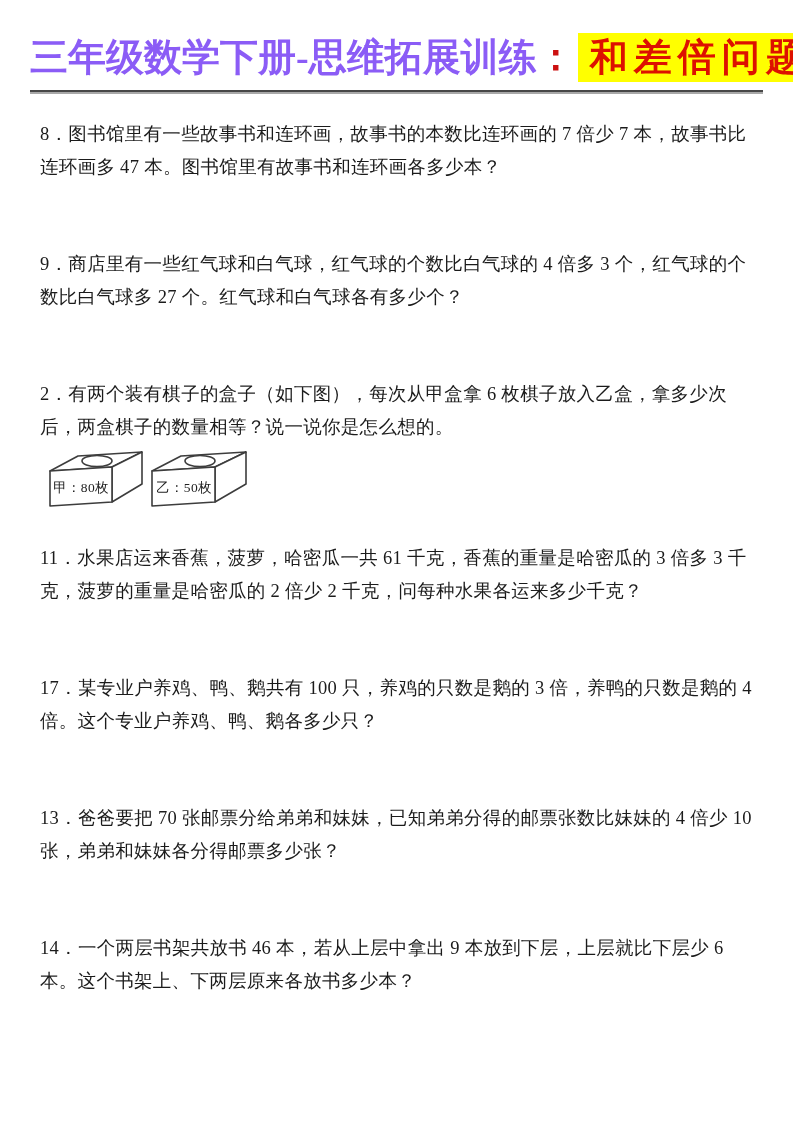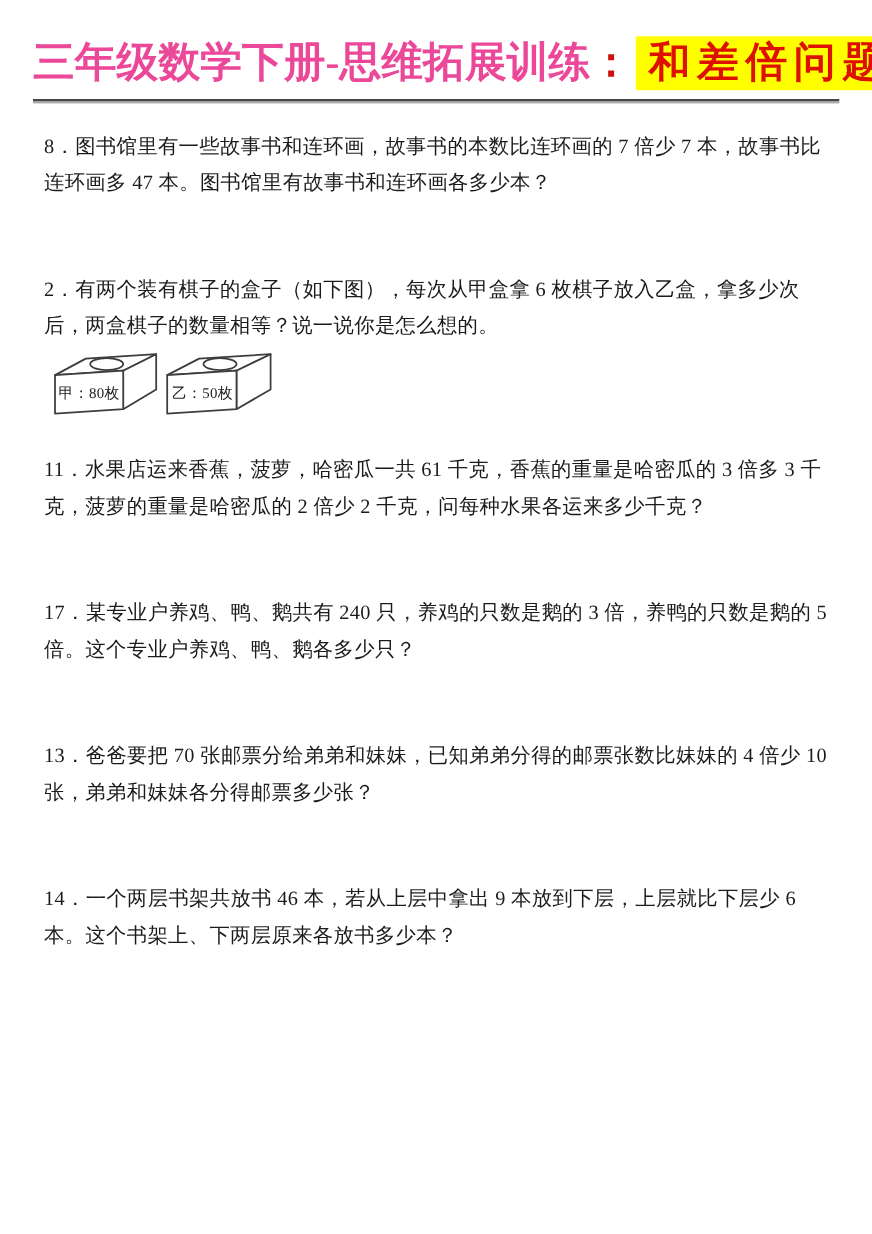--- a/index.html
+++ b/index.html
@@ -9,21 +9,21 @@
     color:#1b1b1b;
   }
   .page{position:relative;width:793px;height:1122px;overflow:hidden;background:#fff;}
 
   
   .header{margin:32px 0 0 30px;}
   .title{
     margin:0;font-size:38px;font-weight:700;line-height:50px;
     white-space:nowrap;letter-spacing:0;color:#141414;
   }
-  .t-main{color:#ec4899;}
+  .t-main{color:#8b5cf6;}
   .t-colon{color:#cc1111;}
   .t-hl{
     background:#ffff00;color:#dd1100;
     padding:3px 8px 4px 12px;margin-left:3px;
     letter-spacing:6px;font-weight:700;
   }
   .rule{
     margin-top:8px;width:733px;height:2px;background:#474747;
     box-shadow:0 2px 0 #a8a8a8;
   }
@@ -55,20 +55,21 @@
 
   <header class="header">
     <h1 class="title"><span class="t-main">三年级数学下册-思维拓展训练</span><span class="t-colon">：</span><span class="t-hl">和差倍问题</span></h1>
     <div class="rule"></div>
   </header>
 
   <main class="problems">
 
     <p class="problem"><span class="pnum">8．</span><span class="ptext">图书馆里有一些故事书和连环画，故事书的本数比连环画的 7 倍少 7 本，故事书比连环画多 47 本。图书馆里有故事书和连环画各多少本？</span></p>
 
+    <p class="problem"><span class="pnum">9．</span><span class="ptext">商店里有一些红气球和白气球，红气球的个数比白气球的 4 倍多 3 个，红气球的个数比白气球多 27 个。红气球和白气球各有多少个？</span></p>
 
     <div class="problem-block">
       <p class="problem"><span class="pnum">2．</span><span class="ptext">有两个装有棋子的盒子（如下图），每次从甲盒拿 6 枚棋子放入乙盒，拿多少次后，两盒棋子的数量相等？说一说你是怎么想的。</span></p>
       <div class="figure">
         <svg class="chess-box" width="100" height="64" viewBox="0 0 100 64">
           <polygon class="face" points="4,23 66,19 96,4 32,8"></polygon>
           <polygon class="face" points="66,19 96,4 96,36 66,54"></polygon>
           <polygon class="face" points="4,23 66,19 66,54 4,58"></polygon>
           <ellipse class="hole" cx="51" cy="13" rx="15" ry="5.5"></ellipse>
           <text class="box-label" x="35" y="44">甲：80枚</text>
@@ -78,20 +79,20 @@
           <polygon class="face" points="67,19 98,4 98,36 67,54"></polygon>
           <polygon class="face" points="4,23 67,19 67,54 4,58"></polygon>
           <ellipse class="hole" cx="52" cy="13" rx="15" ry="5.5"></ellipse>
           <text class="box-label" x="36" y="44">乙：50枚</text>
         </svg>
       </div>
     </div>
 
     <p class="problem"><span class="pnum">11．</span><span class="ptext">水果店运来香蕉，菠萝，哈密瓜一共 61 千克，香蕉的重量是哈密瓜的 3 倍多 3 千克，菠萝的重量是哈密瓜的 2 倍少 2 千克，问每种水果各运来多少千克？</span></p>
 
-    <p class="problem"><span class="pnum">17．</span><span class="ptext">某专业户养鸡、鸭、鹅共有 240 只，养鸡的只数是鹅的 3 倍，养鸭的只数是鹅的 5 倍。这个专业户养鸡、鸭、鹅各多少只？</span></p>
+    <p class="problem"><span class="pnum">17．</span><span class="ptext">某专业户养鸡、鸭、鹅共有 100 只，养鸡的只数是鹅的 3 倍，养鸭的只数是鹅的 4 倍。这个专业户养鸡、鸭、鹅各多少只？</span></p>
 
     <p class="problem"><span class="pnum">13．</span><span class="ptext">爸爸要把 70 张邮票分给弟弟和妹妹，已知弟弟分得的邮票张数比妹妹的 4 倍少 10 张，弟弟和妹妹各分得邮票多少张？</span></p>
 
     <p class="problem"><span class="pnum">14．</span><span class="ptext">一个两层书架共放书 46 本，若从上层中拿出 9 本放到下层，上层就比下层少 6 本。这个书架上、下两层原来各放书多少本？</span></p>
 
   </main>
 </div>
 
 </body></html>

